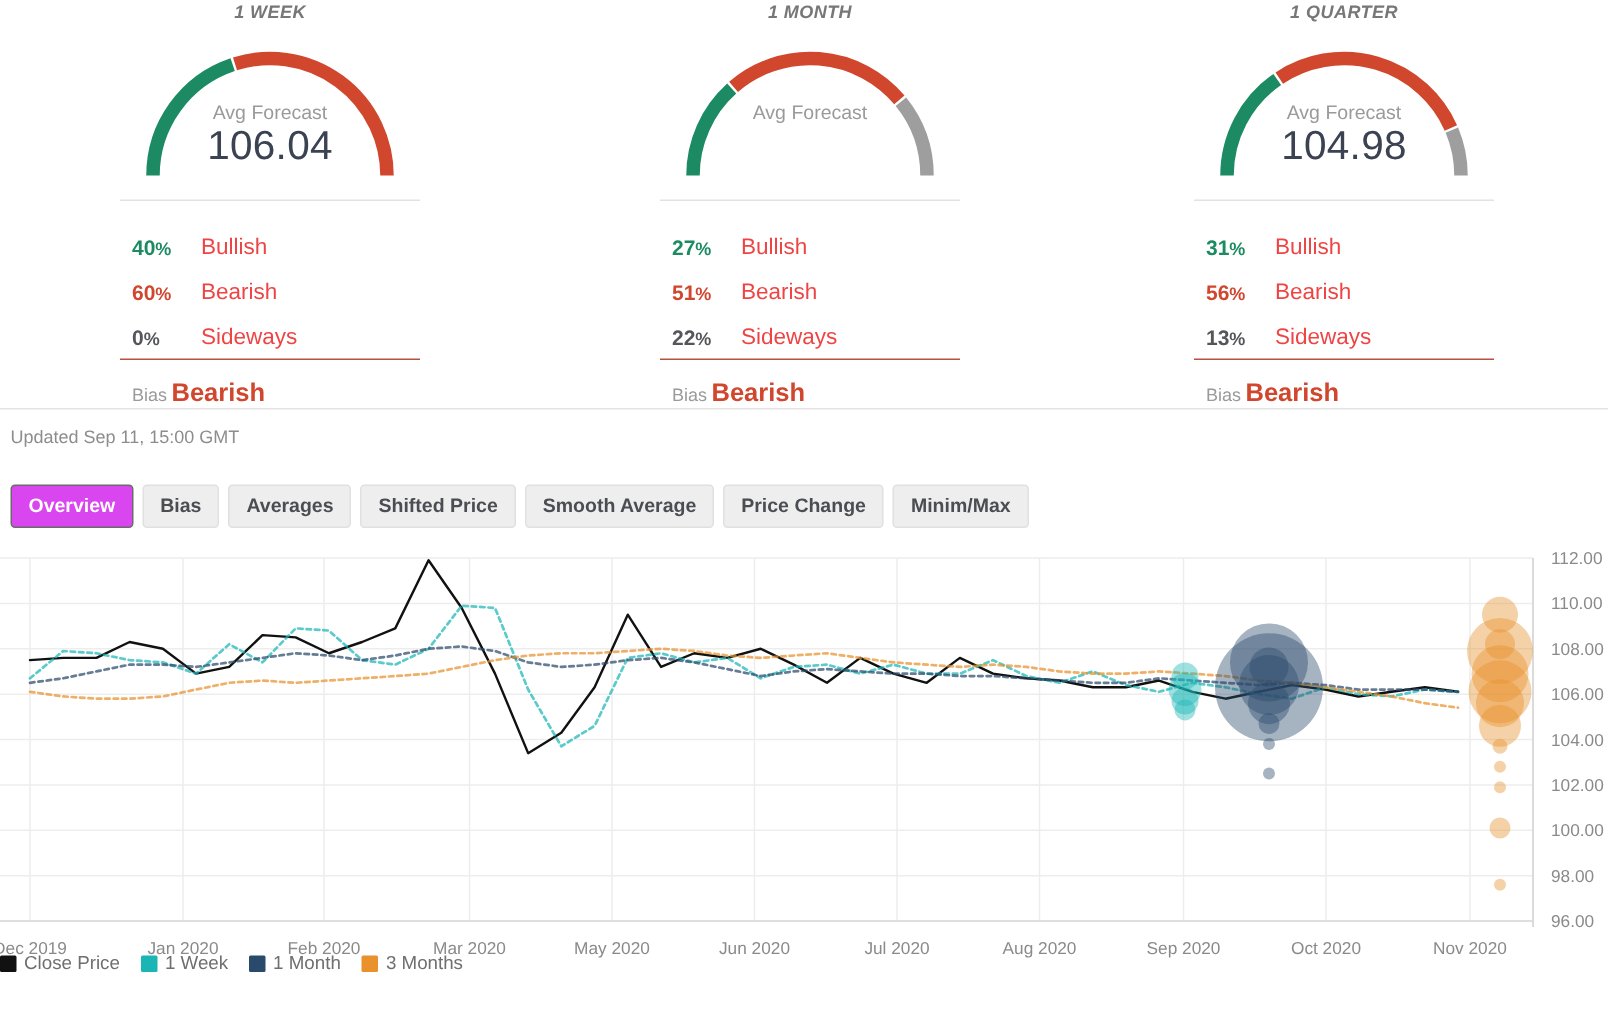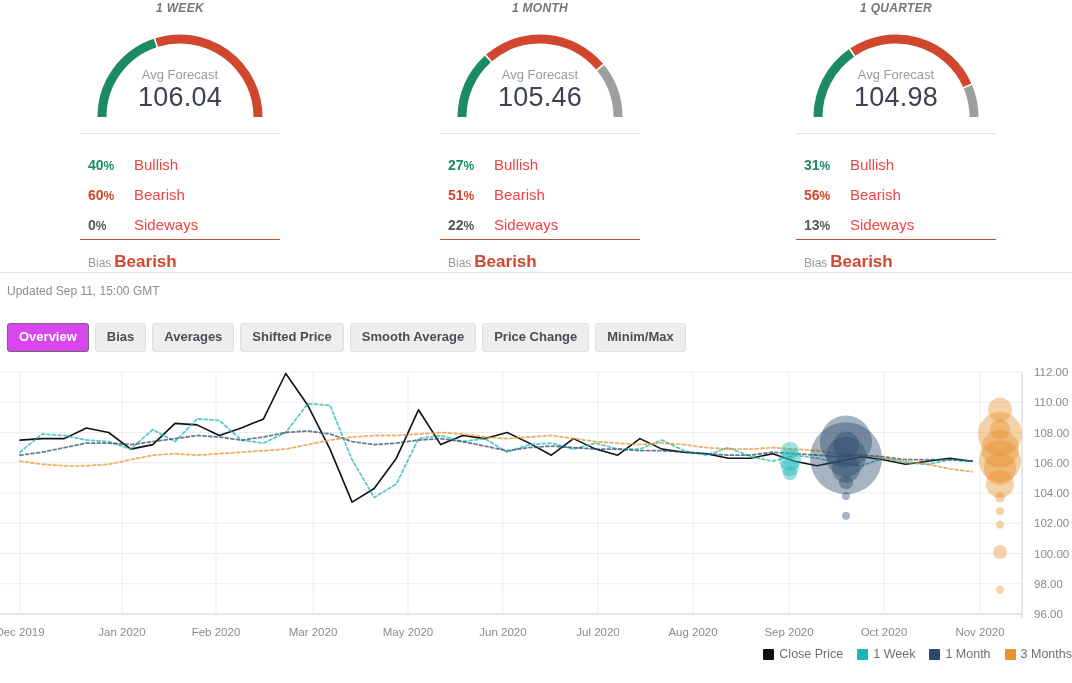--- a/index.html
+++ b/index.html
@@ -85,24 +85,23 @@
     line-height: 14px;
     cursor: pointer;
     white-space: nowrap;
   }
   .tab.active { background: #d946ef; color: #ffffff; border-color:#6b6b6b; }
 
   
   .chart-area { position: relative; width: 1072px; height: 300px; margin-top: 12px; }
   .chart-area svg { display:block; }
   .legend {
-    position: absolute; left: 0; right: 0; bottom: 0;
-    display: flex; justify-content: flex-end; align-items: center; gap: 14px;
+    position: absolute; left: 0; right: 0; bottom: 12px;
+    display: flex; justify-content: flex-start; align-items: center; gap: 14px;
     height: 20px;
-    margin-left: 38px;
   }
   .legend-item { display: flex; align-items: center; gap: 5px; }
   .legend-swatch { width: 11px; height: 11px; border-radius: 1px; display:block; }
   .legend-text { font-size: 12.5px; color: #6f6f6f; }
 </style>
 </head>
 <body>
 
 <div id="app">
 
@@ -147,21 +146,20 @@
       <div class="gauge-wrap">
         <svg width="200" height="106" viewBox="0 0 200 106">
           <g class="gauge-arcs">
               <path d="M 22.00 100.00 A 78 78 0 0 1 47.81 42.03" stroke="#1c8b63" stroke-width="9" fill="none" stroke-linecap="butt"></path>
               <path d="M 49.03 40.95 A 78 78 0 0 1 159.58 49.65" stroke="#d1472e" stroke-width="9" fill="none" stroke-linecap="butt"></path>
               <path d="M 160.62 50.91 A 78 78 0 0 1 178.00 100.00" stroke="#9e9e9e" stroke-width="9" fill="none" stroke-linecap="butt"></path>
             </g>
         </svg>
         <div class="gauge-center">
           <div class="gauge-label">Avg Forecast</div>
-          <div class="gauge-value">105.46</div>
         </div>
       </div>
       <div class="stats">
         <div class="stat-row">
           <span class="stat-pct pct-bull"><span>27</span><span class="pct-sign">%</span></span>
           <span class="stat-name">Bullish</span>
         </div>
         <div class="stat-row">
           <span class="stat-pct pct-bear"><span>51</span><span class="pct-sign">%</span></span>
           <span class="stat-name">Bearish</span>

